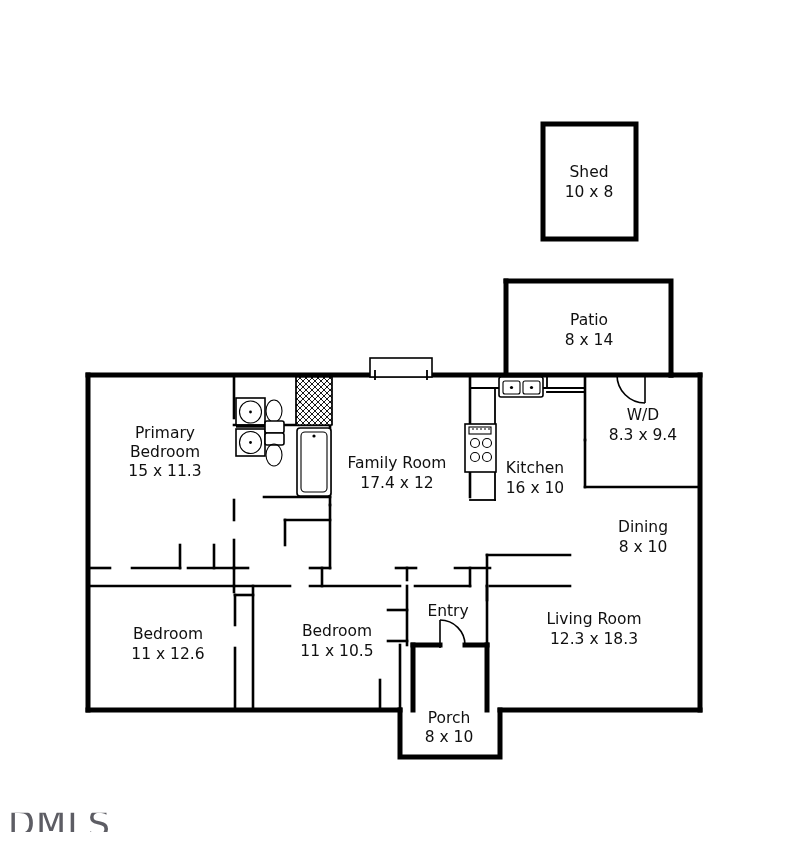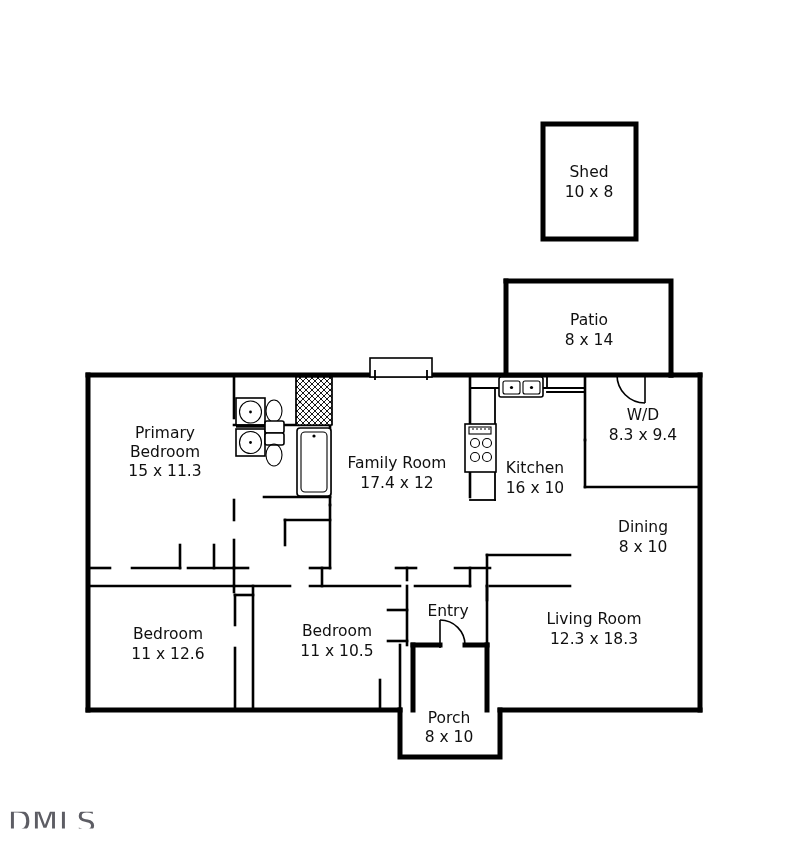--- a/index.html
+++ b/index.html
@@ -68,21 +68,21 @@
   }
   .hatchbox {
     stroke: #000000;
     stroke-width: 1.4;
   }
   .watermark {
     position: absolute;
     left: 8px;
     top: 804px;
     font-family: "DejaVu Sans", "Liberation Sans", sans-serif;
-    font-size: 30px;
+    font-size: 35px;
     letter-spacing: 1px;
     color: #3a3a42;
     opacity: 0.82;
     clip-path: inset(22% 0 30% 0);
     user-select: none;
   }
 </style>
 </head>
 <body>
 

